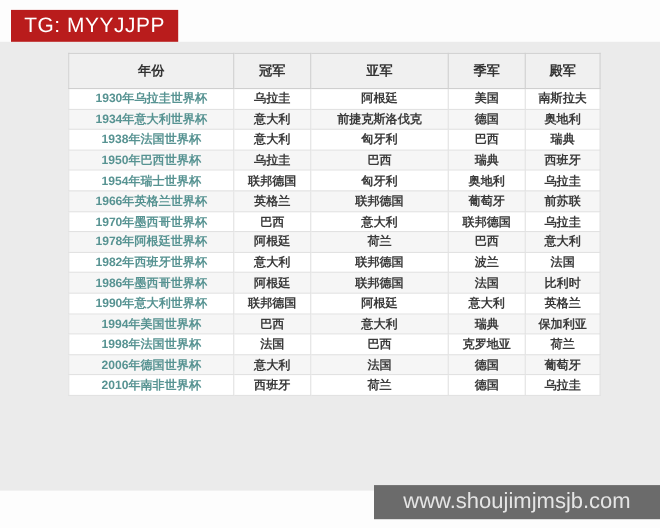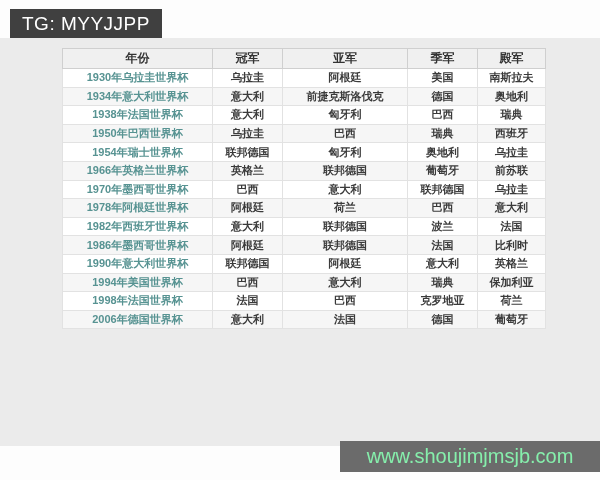--- a/index.html
+++ b/index.html
@@ -8,47 +8,47 @@
 
   .canvas { position: absolute; top: 0; left: 0; width: 600px; height: 480px; background: #fdfdfd; }
 
   .gray-band {
     position: absolute; left: 0; top: 38px; width: 600px; height: 408px;
     background: #ebebeb;
   }
 
   .top-banner {
     position: absolute; left: 10px; top: 9px; height: 29px;
-    background: #404040; color: #fff;
+    background: #b91c1c; color: #fff;
     font-size: 19px; letter-spacing: 0.5px;
     display: flex; align-items: center; padding: 14px 12px;
     z-index: 5;
   }
 
   .bottom-banner {
     position: absolute; left: 340px; top: 441px; width: 260px; height: 31px;
-    background: #6b6b6b; color: #86efac;
+    background: #6b6b6b; color: #e5e5e5;
     font-size: 20px;
     display: flex; align-items: center; justify-content: center;
     z-index: 5;
   }
 
   .table-wrap {
     position: absolute; left: 62px; top: 48px; width: 483px;
     background: #fff;
   }
 
   table {
     width: 483px;
     border-collapse: collapse;
     table-layout: fixed;
   }
 
   th {
-    height: 20px;
+    height: 32px;
     background: #f0f0f0;
     border: 1px solid #cfcfcf;
     font-size: 12px;
     font-weight: bold;
     color: #333;
     text-align: center;
     margin-top: 15px;
   }
 
   td {
@@ -188,20 +188,27 @@
             <td>克罗地亚</td>
             <td>荷兰</td>
           </tr>
           <tr>
             <td class="year">2006年德国世界杯</td>
             <td>意大利</td>
             <td>法国</td>
             <td>德国</td>
             <td>葡萄牙</td>
           </tr>
+          <tr>
+            <td class="year">2010年南非世界杯</td>
+            <td>西班牙</td>
+            <td>荷兰</td>
+            <td>德国</td>
+            <td>乌拉圭</td>
+          </tr>
         </tbody>
     </table>
   </div>
 
   <div class="bottom-banner">
     <span>www.shoujimjmsjb.com</span>
   </div>
 
 </div>
 

